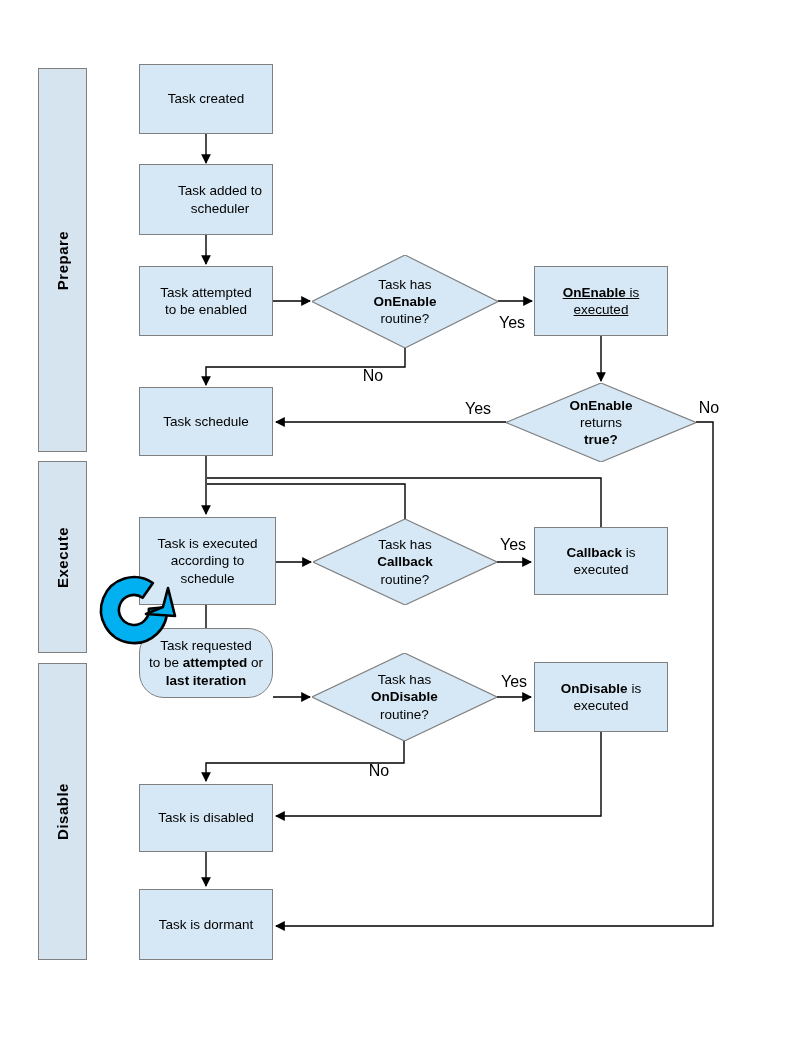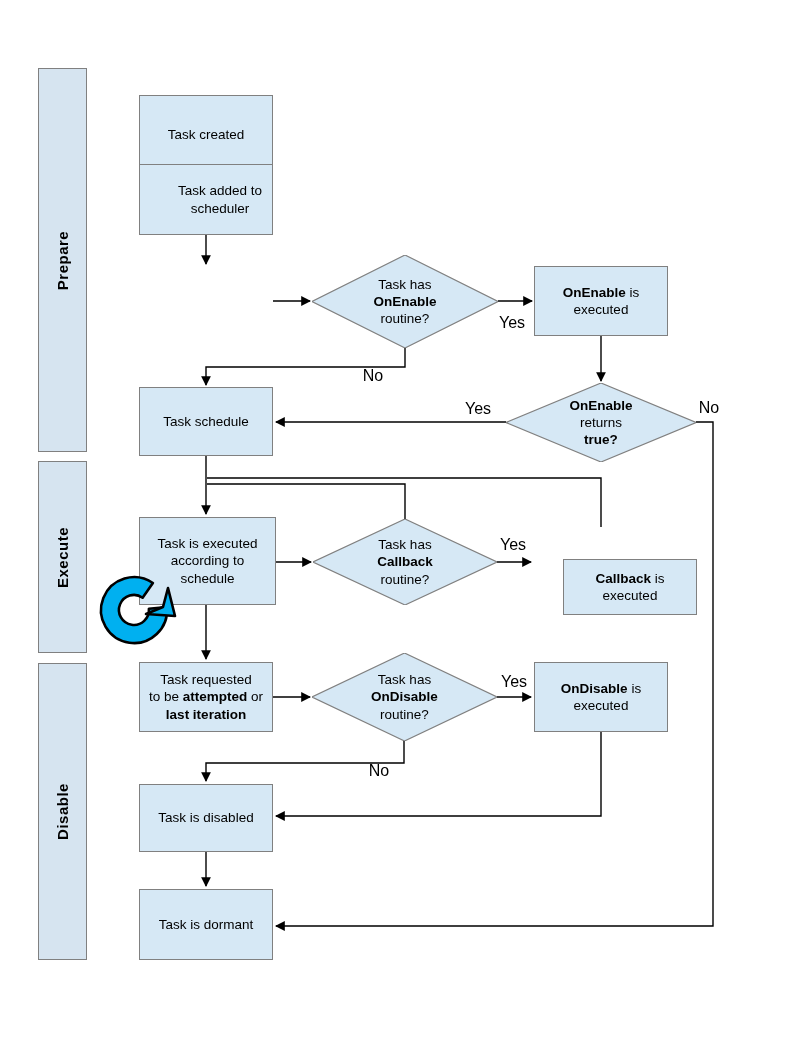--- a/index.html
+++ b/index.html
@@ -30,31 +30,31 @@
   .edge-label{position:absolute;font-size:16px;transform:translate(-50%,-50%);
     white-space:nowrap;background:transparent;}
   .icon-layer{position:absolute;left:0;top:0;width:793px;height:1058px;pointer-events:none;}
   .icon-layer path{fill:var(--loop-icon-blue);stroke:#000;stroke-width:2.6;stroke-linejoin:round;}
 
   
   #lane-prepare{top:68px;height:384px;}
   #lane-execute{top:461px;height:192px;}
   #lane-disable{top:663px;height:297px;}
   
-  #n-task-created{left:139px;top:64px;width:134px;height:80px;margin-top:31px;}
+  #n-task-created{left:139px;top:64px;width:134px;height:70px;}
   #n-task-added{left:139px;top:164px;width:134px;height:71px;padding-left:28px;}
   #n-task-attempted{left:139px;top:266px;width:134px;height:70px;}
   #n-task-enabled{left:139px;top:387px;width:134px;height:69px;}
   #n-task-executed{left:139px;top:517px;width:137px;height:88px;}
-  #n-task-requested{left:139px;top:662px;width:134px;height:70px;}
+  #n-task-requested{left:139px;top:628px;width:134px;height:70px;border-radius:25px;}
   #n-task-disabled{left:139px;top:784px;width:134px;height:68px;}
   #n-task-dormant{left:139px;top:889px;width:134px;height:71px;}
   
-  #n-onenable-executed{left:534px;top:266px;width:134px;height:70px;}
-  #n-callback-executed{left:563px;top:527px;width:134px;height:56px;margin-top:32px;}
+  #n-onenable-executed{left:534px;top:266px;width:134px;height:70px;text-decoration:underline;}
+  #n-callback-executed{left:534px;top:527px;width:134px;height:68px;}
   #n-ondisable-executed{left:534px;top:662px;width:134px;height:70px;}
   
   #n-has-onenable{left:312px;top:255px;width:186px;height:93px;}
   #n-onenable-returns{left:506px;top:383px;width:190px;height:79px;}
   #n-has-callback{left:313px;top:519px;width:184px;height:86px;}
   #n-has-ondisable{left:312px;top:653px;width:185px;height:88px;}
   
   #lbl-onenable-yes{left:512px;top:323px;}
   #lbl-onenable-no{left:373px;top:376px;}
   #lbl-returns-yes{left:478px;top:409px;}
@@ -109,20 +109,26 @@
     <div class="node-text">
         <div><span>Task created</span></div>
       </div>
   </div>
   <div class="node rect" id="n-task-added">
     <div class="node-text">
         <div><span>Task added to</span></div>
         <div><span>scheduler</span></div>
       </div>
   </div>
+  <div class="node rect" id="n-task-attempted">
+    <div class="node-text">
+        <div><span>Task attempted</span></div>
+        <div><span>to be enabled</span></div>
+      </div>
+  </div>
   <div class="node rect" id="n-onenable-executed">
     <div class="node-text">
         <div><span class="b">OnEnable</span><span> is</span></div>
         <div><span>executed</span></div>
       </div>
   </div>
   <div class="node rect" id="n-task-enabled">
     <div class="node-text">
         <div><span>Task schedule</span></div>
       </div>

